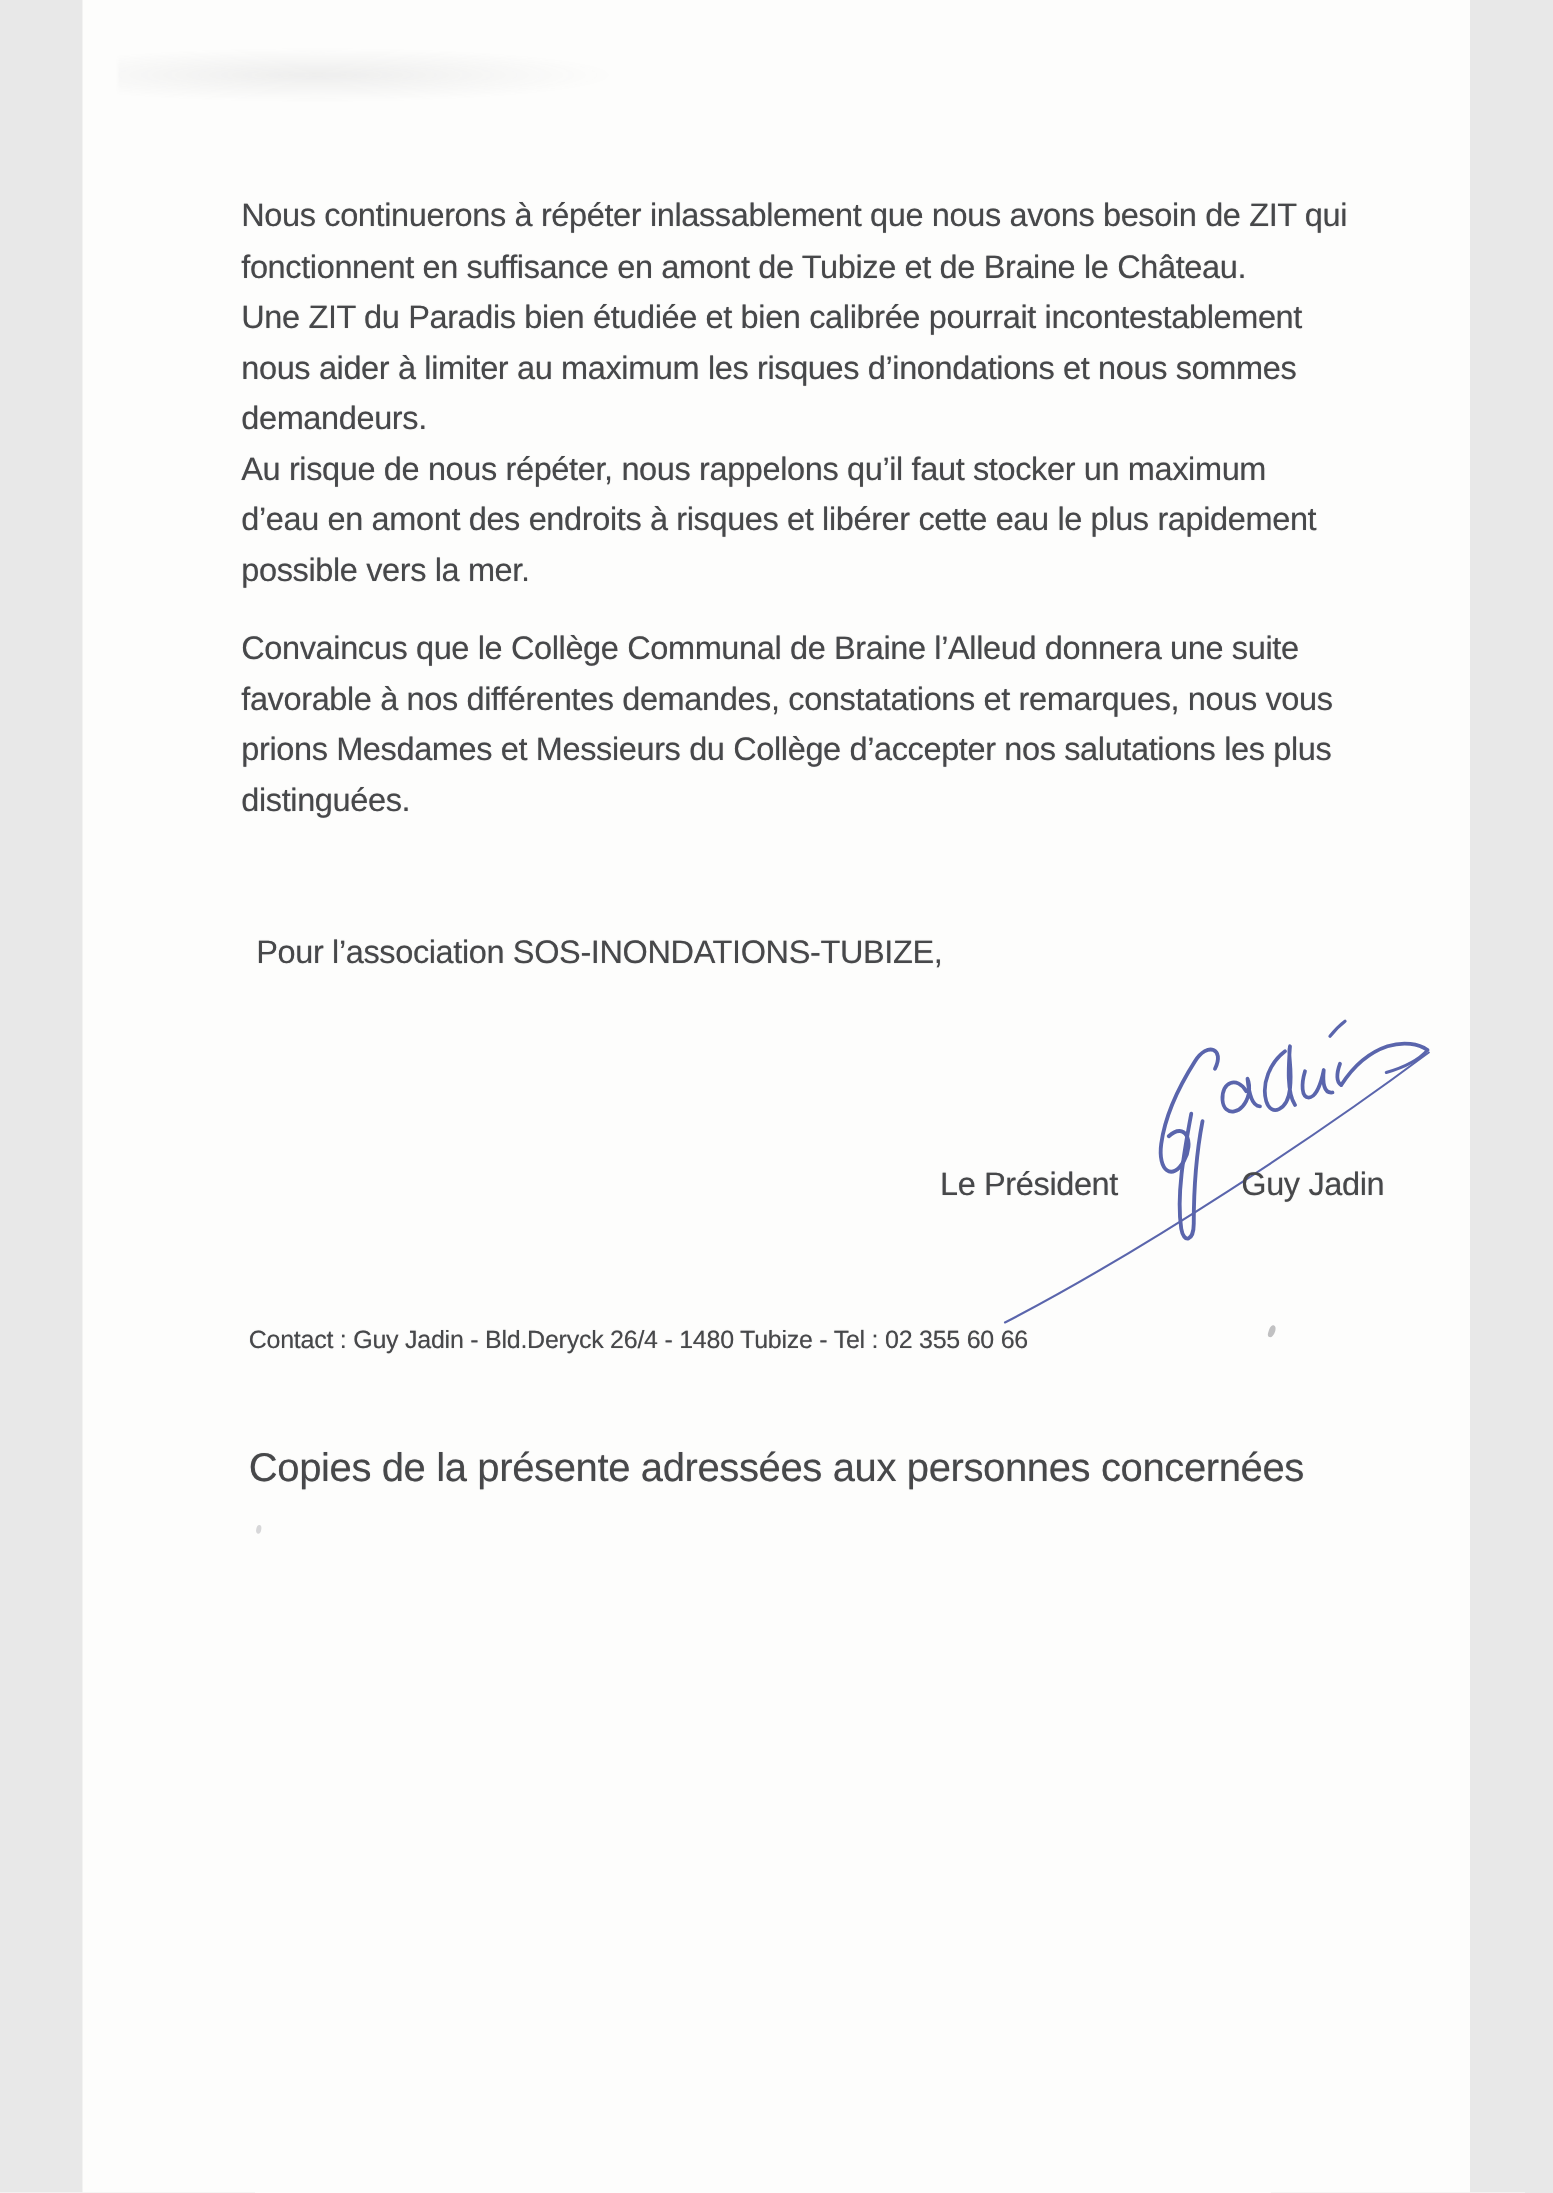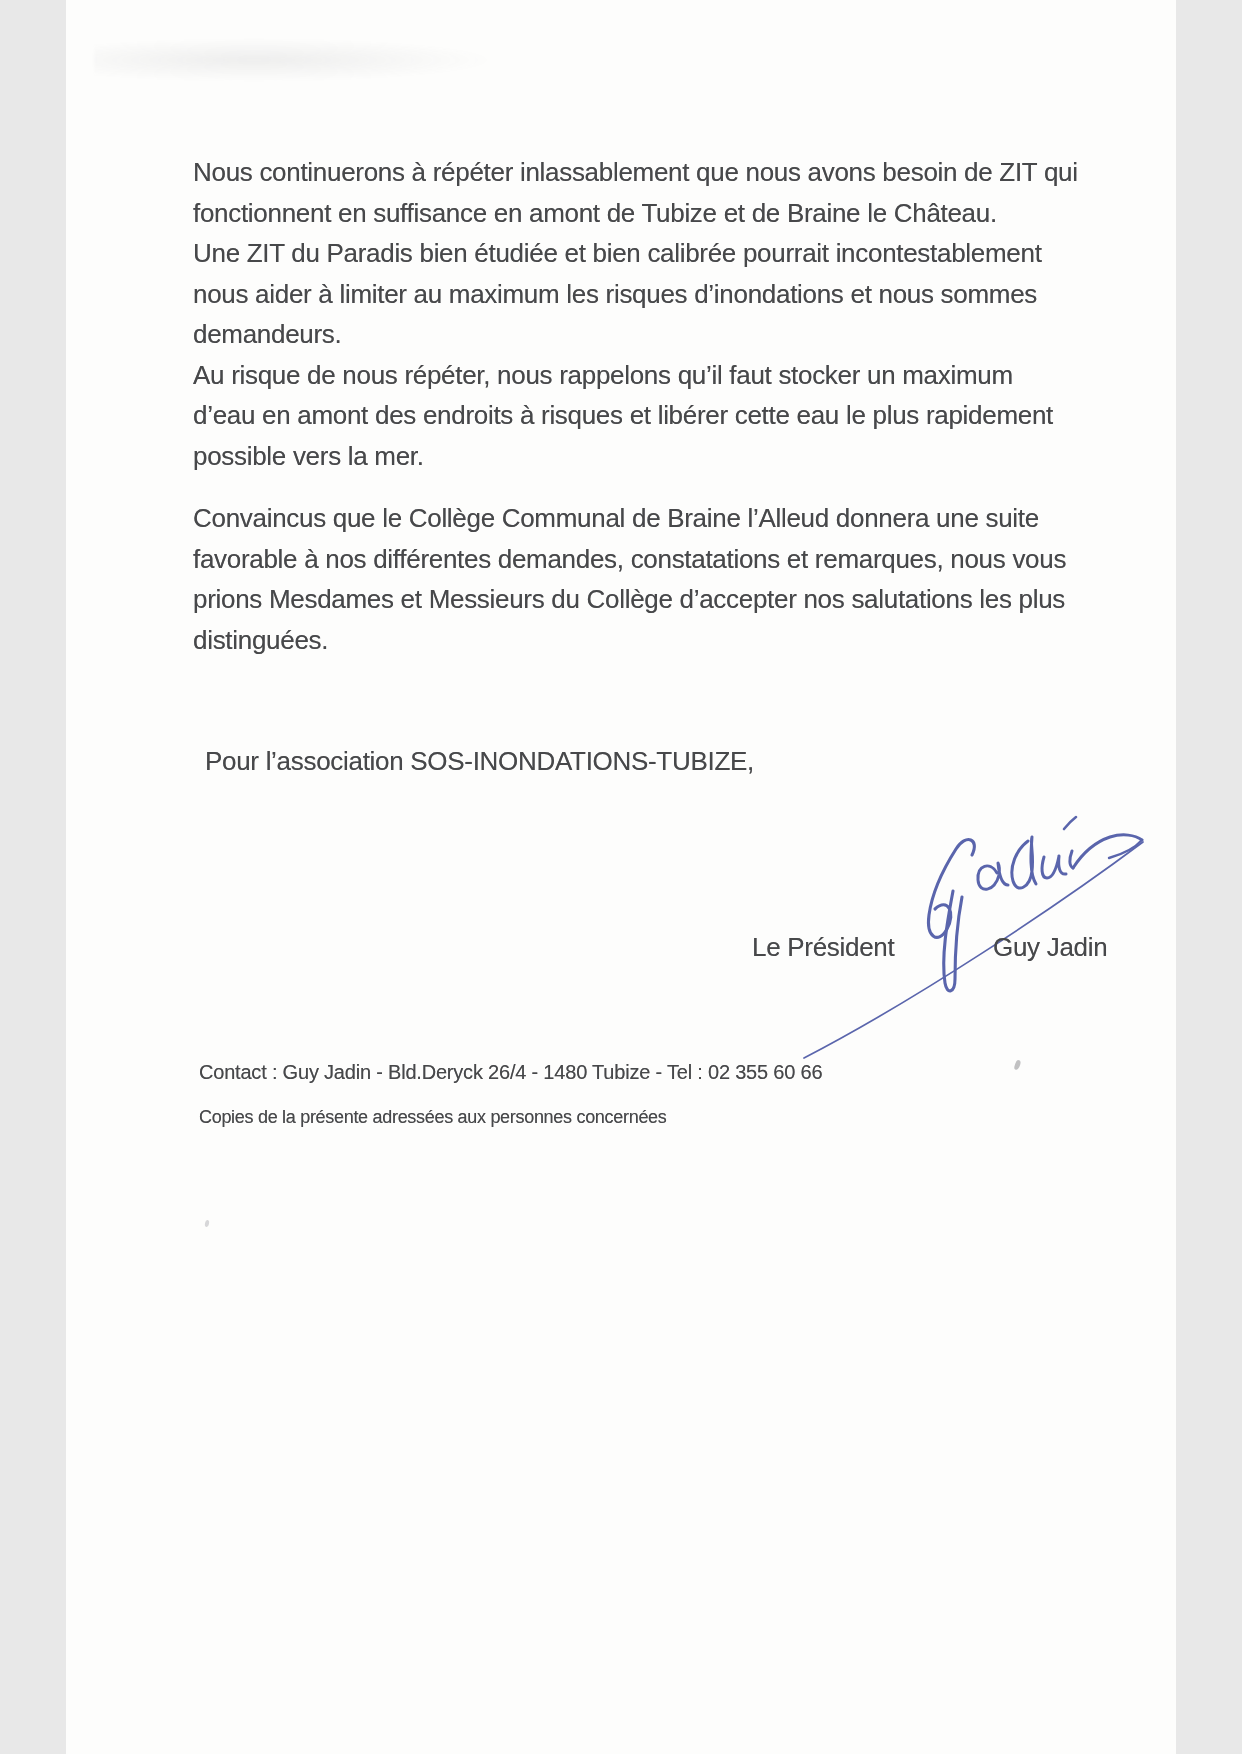--- a/index.html
+++ b/index.html
@@ -41,21 +41,21 @@
   }
   .site-row { margin-top: 0; }
   .weblink {
     color: var(--link-color, #6593c6);
     text-decoration: underline;
     text-decoration-thickness: 2px;
     text-underline-offset: 5px;
     margin-left: 28px;
     cursor: pointer;
   }
-  .copies { left: 133px; top: 1097px; font-size: 18px; }
+  .copies { left: 133px; top: 1154px; font-size: 32px; }
   .signature-svg {
     position: absolute;
     left: 690px; top: 795px;
     width: 400px; height: 280px;
     pointer-events: none;
     opacity: 0.92;
   }
   .scan-smudge {
     position: absolute;
     left: 28px; top: 38px;

